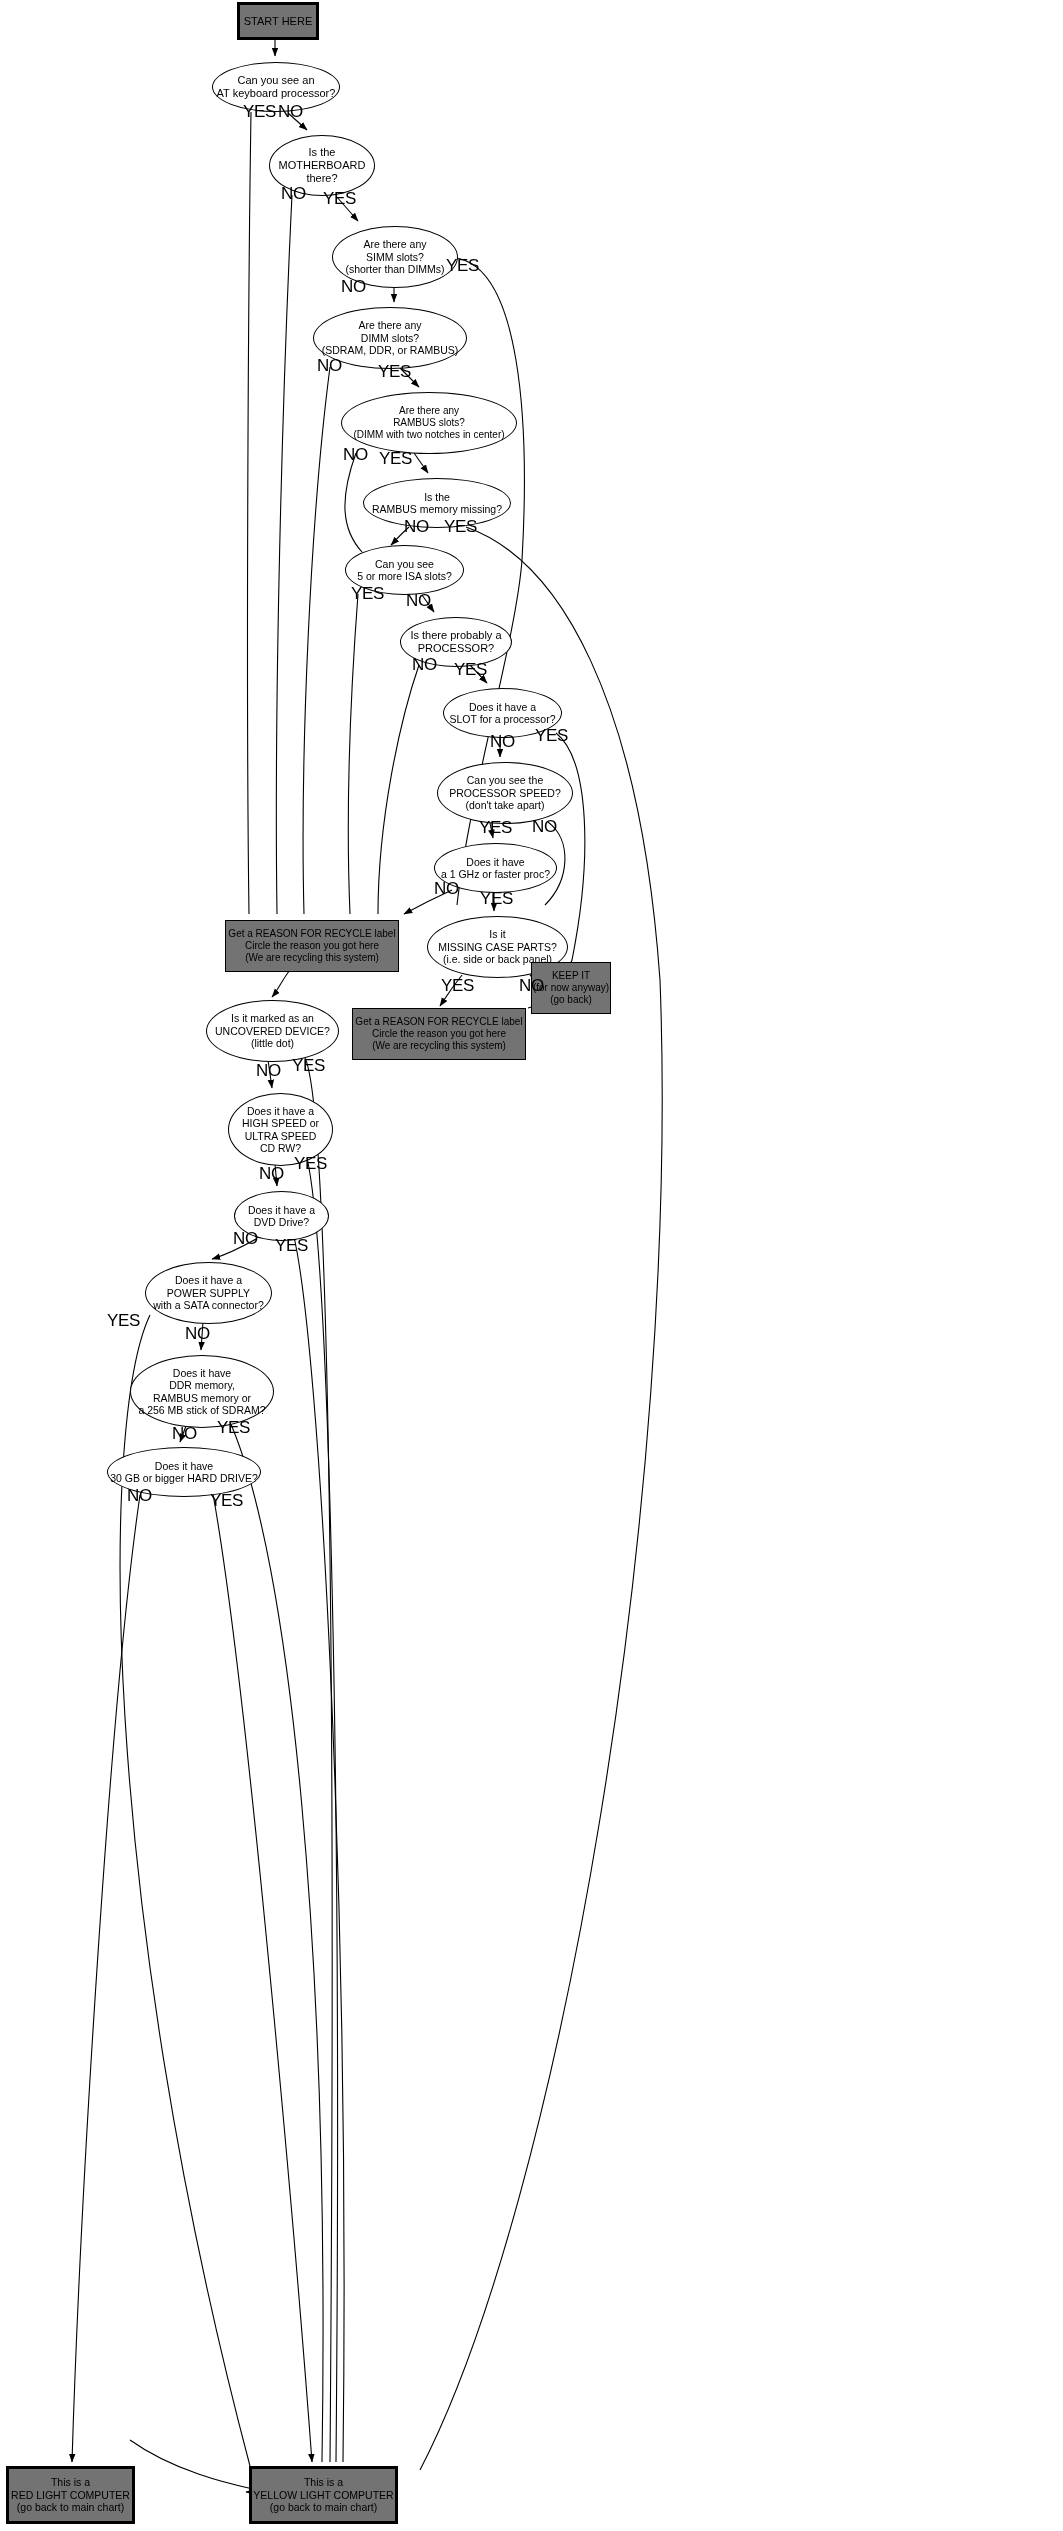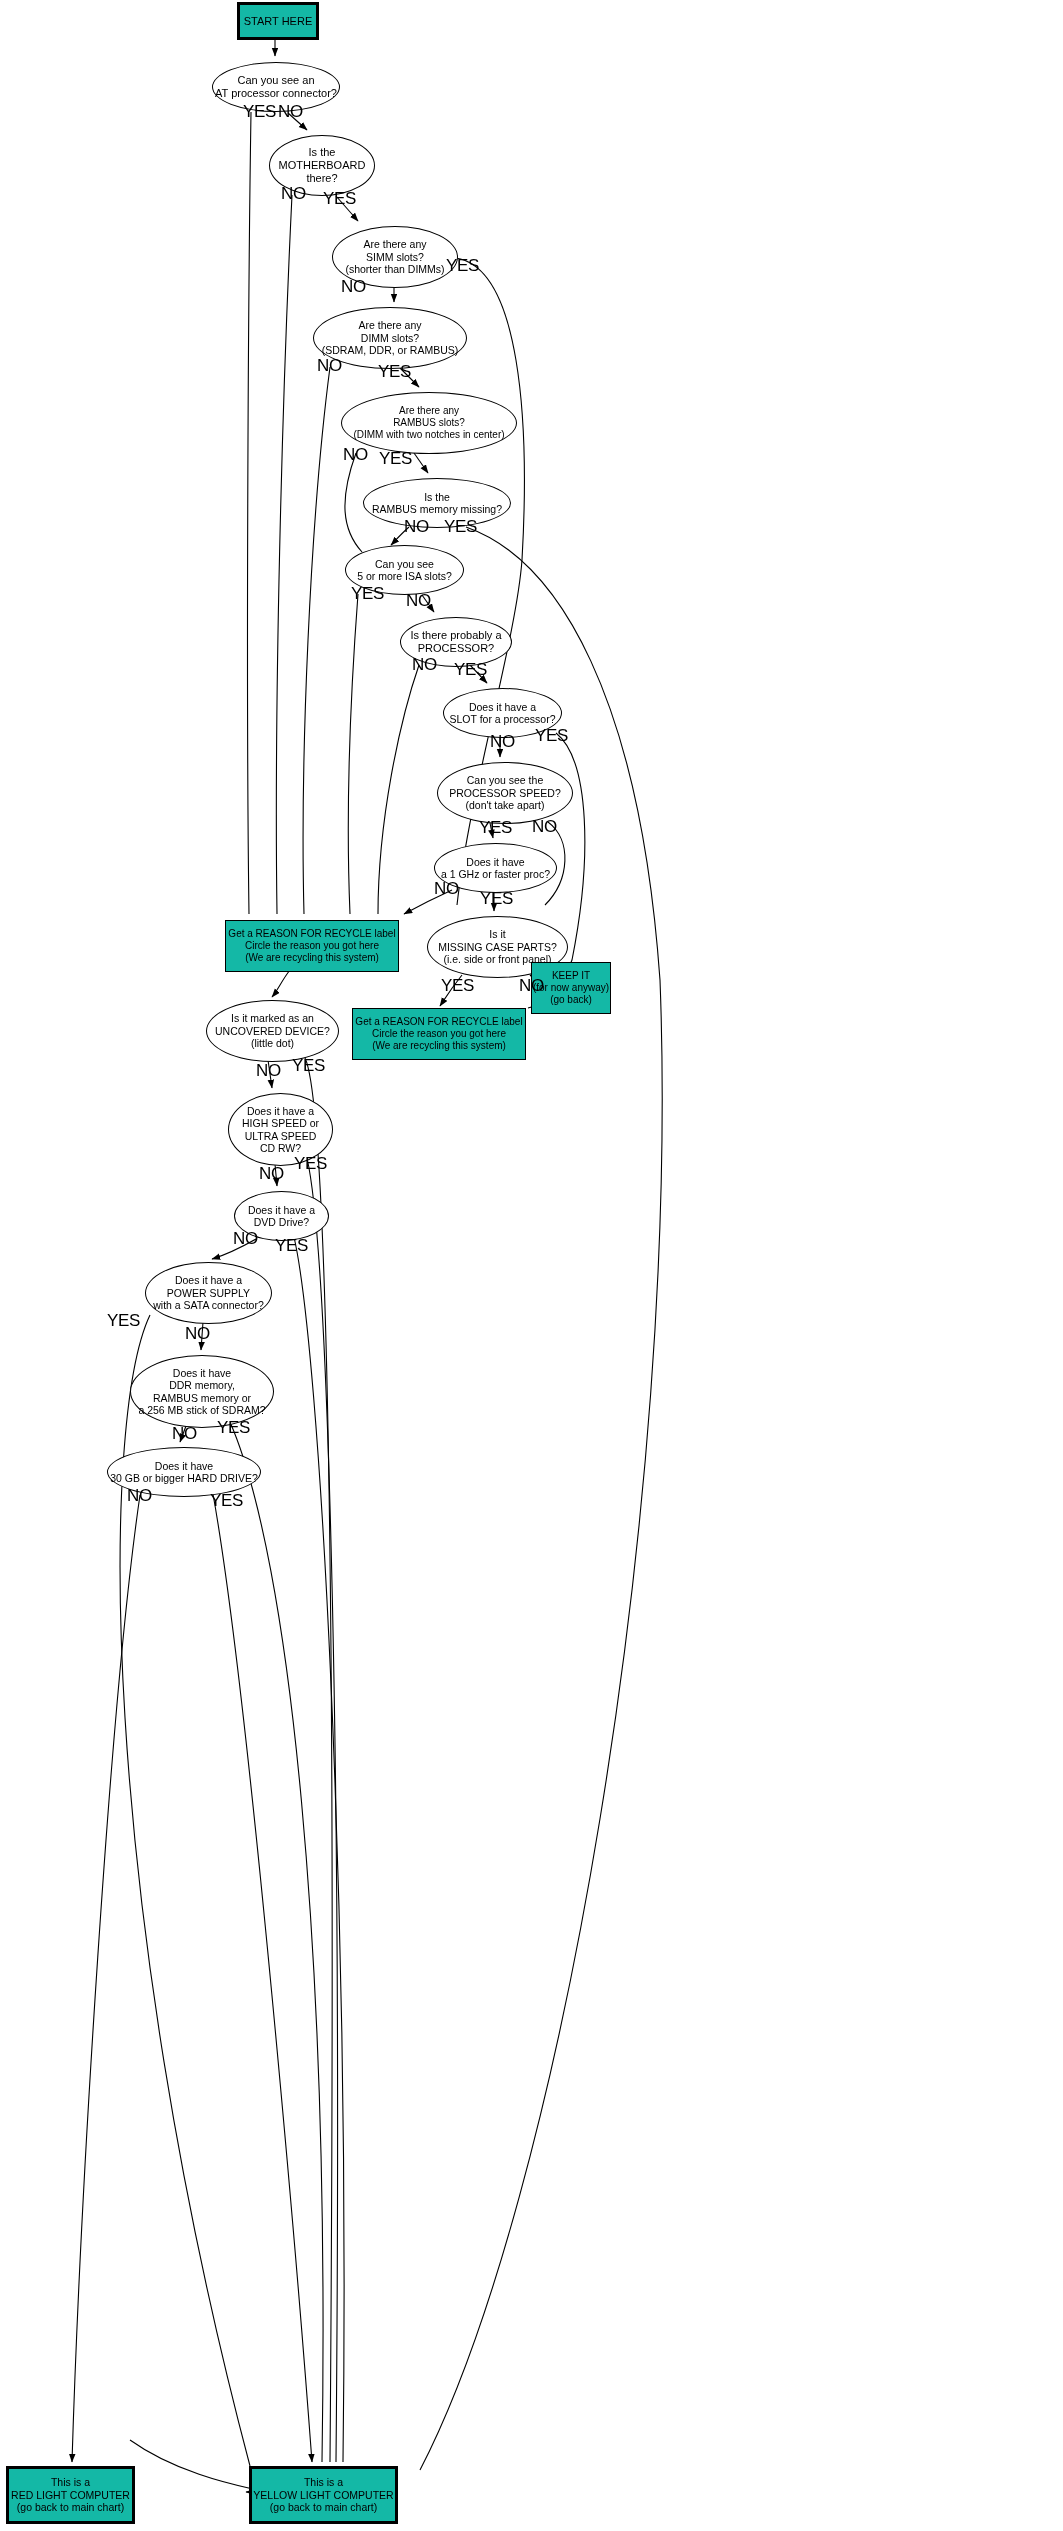--- a/index.html
+++ b/index.html
@@ -14,21 +14,21 @@
   svg#edges{position:absolute;left:0;top:0;width:1063px;height:2531px;}
   .node{position:absolute;display:flex;align-items:center;justify-content:center;text-align:center;color:#000;}
   .ellipse{
     border:1px solid #000;
     border-radius:50%;
     background:#fff;
     line-height:1.18;
   }
   .box{
     border:3px solid #000;
-    background:#14b8a6;
+    background:#737373;
     line-height:1.18;
   }
   .lbl{
     position:absolute;
     color:#000;
     font-size:17px;
     line-height:1;
     white-space:nowrap;
     letter-spacing:-0.3px;
   }
@@ -126,21 +126,21 @@
       <path d="M130,2440 C200,2490 300,2492 246,2492" marker-end="url(#ah)"></path>
     </g>
   </svg>
 
   <div class="node box" style="left:237px;top:2px;width:76px;height:32px;font-size:11px;">
     <span class="nodetext">START HERE</span>
   </div>
 
   <div class="node ellipse" style="left:212px;top:62px;width:126px;height:48px;font-size:11px;">
     <span class="nodetext">Can you see an
-AT processor connector?</span>
+AT keyboard processor?</span>
   </div>
 
   <div class="node ellipse" style="left:269px;top:135px;width:104px;height:59px;font-size:11px;">
     <span class="nodetext">Is the
 MOTHERBOARD
 there?</span>
   </div>
 
   <div class="node ellipse" style="left:332px;top:226px;width:124px;height:60px;font-size:10.5px;">
     <span class="nodetext">Are there any
@@ -187,21 +187,21 @@
   </div>
 
   <div class="node ellipse" style="left:434px;top:843px;width:121px;height:48px;font-size:10.5px;">
     <span class="nodetext">Does it have
 a 1 GHz or faster proc?</span>
   </div>
 
   <div class="node ellipse" style="left:427px;top:916px;width:139px;height:60px;font-size:10.5px;">
     <span class="nodetext">Is it
 MISSING CASE PARTS?
-(i.e. side or front panel)</span>
+(i.e. side or back panel)</span>
   </div>
 
   <div class="node box" style="left:225px;top:920px;width:172px;height:50px;font-size:10px;border-width:1px;">
     <span class="nodetext">Get a REASON FOR RECYCLE label
 Circle the reason you got here
 (We are recycling this system)</span>
   </div>
 
   <div class="node box" style="left:352px;top:1008px;width:172px;height:50px;font-size:10px;border-width:1px;">
     <span class="nodetext">Get a REASON FOR RECYCLE label

